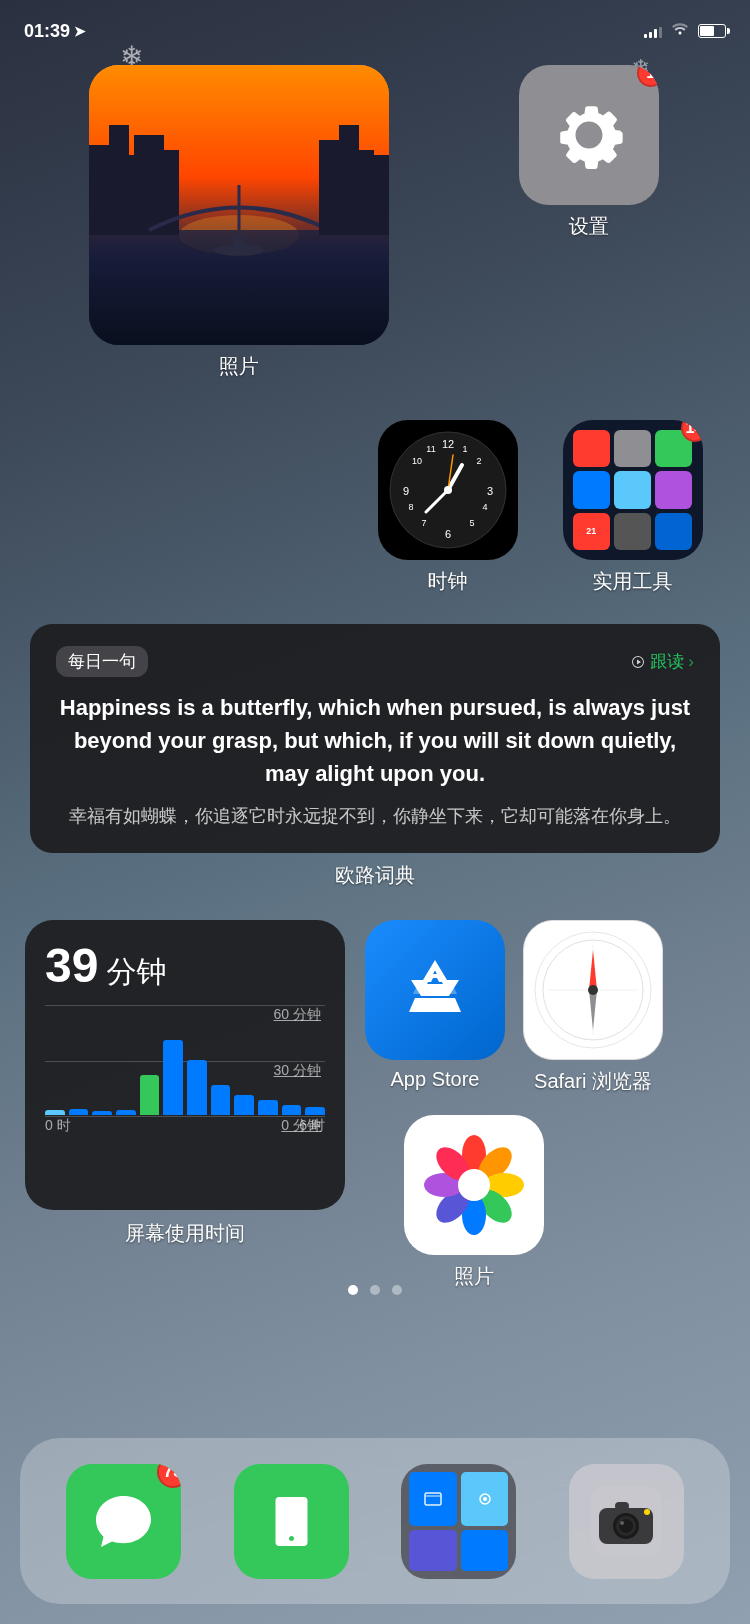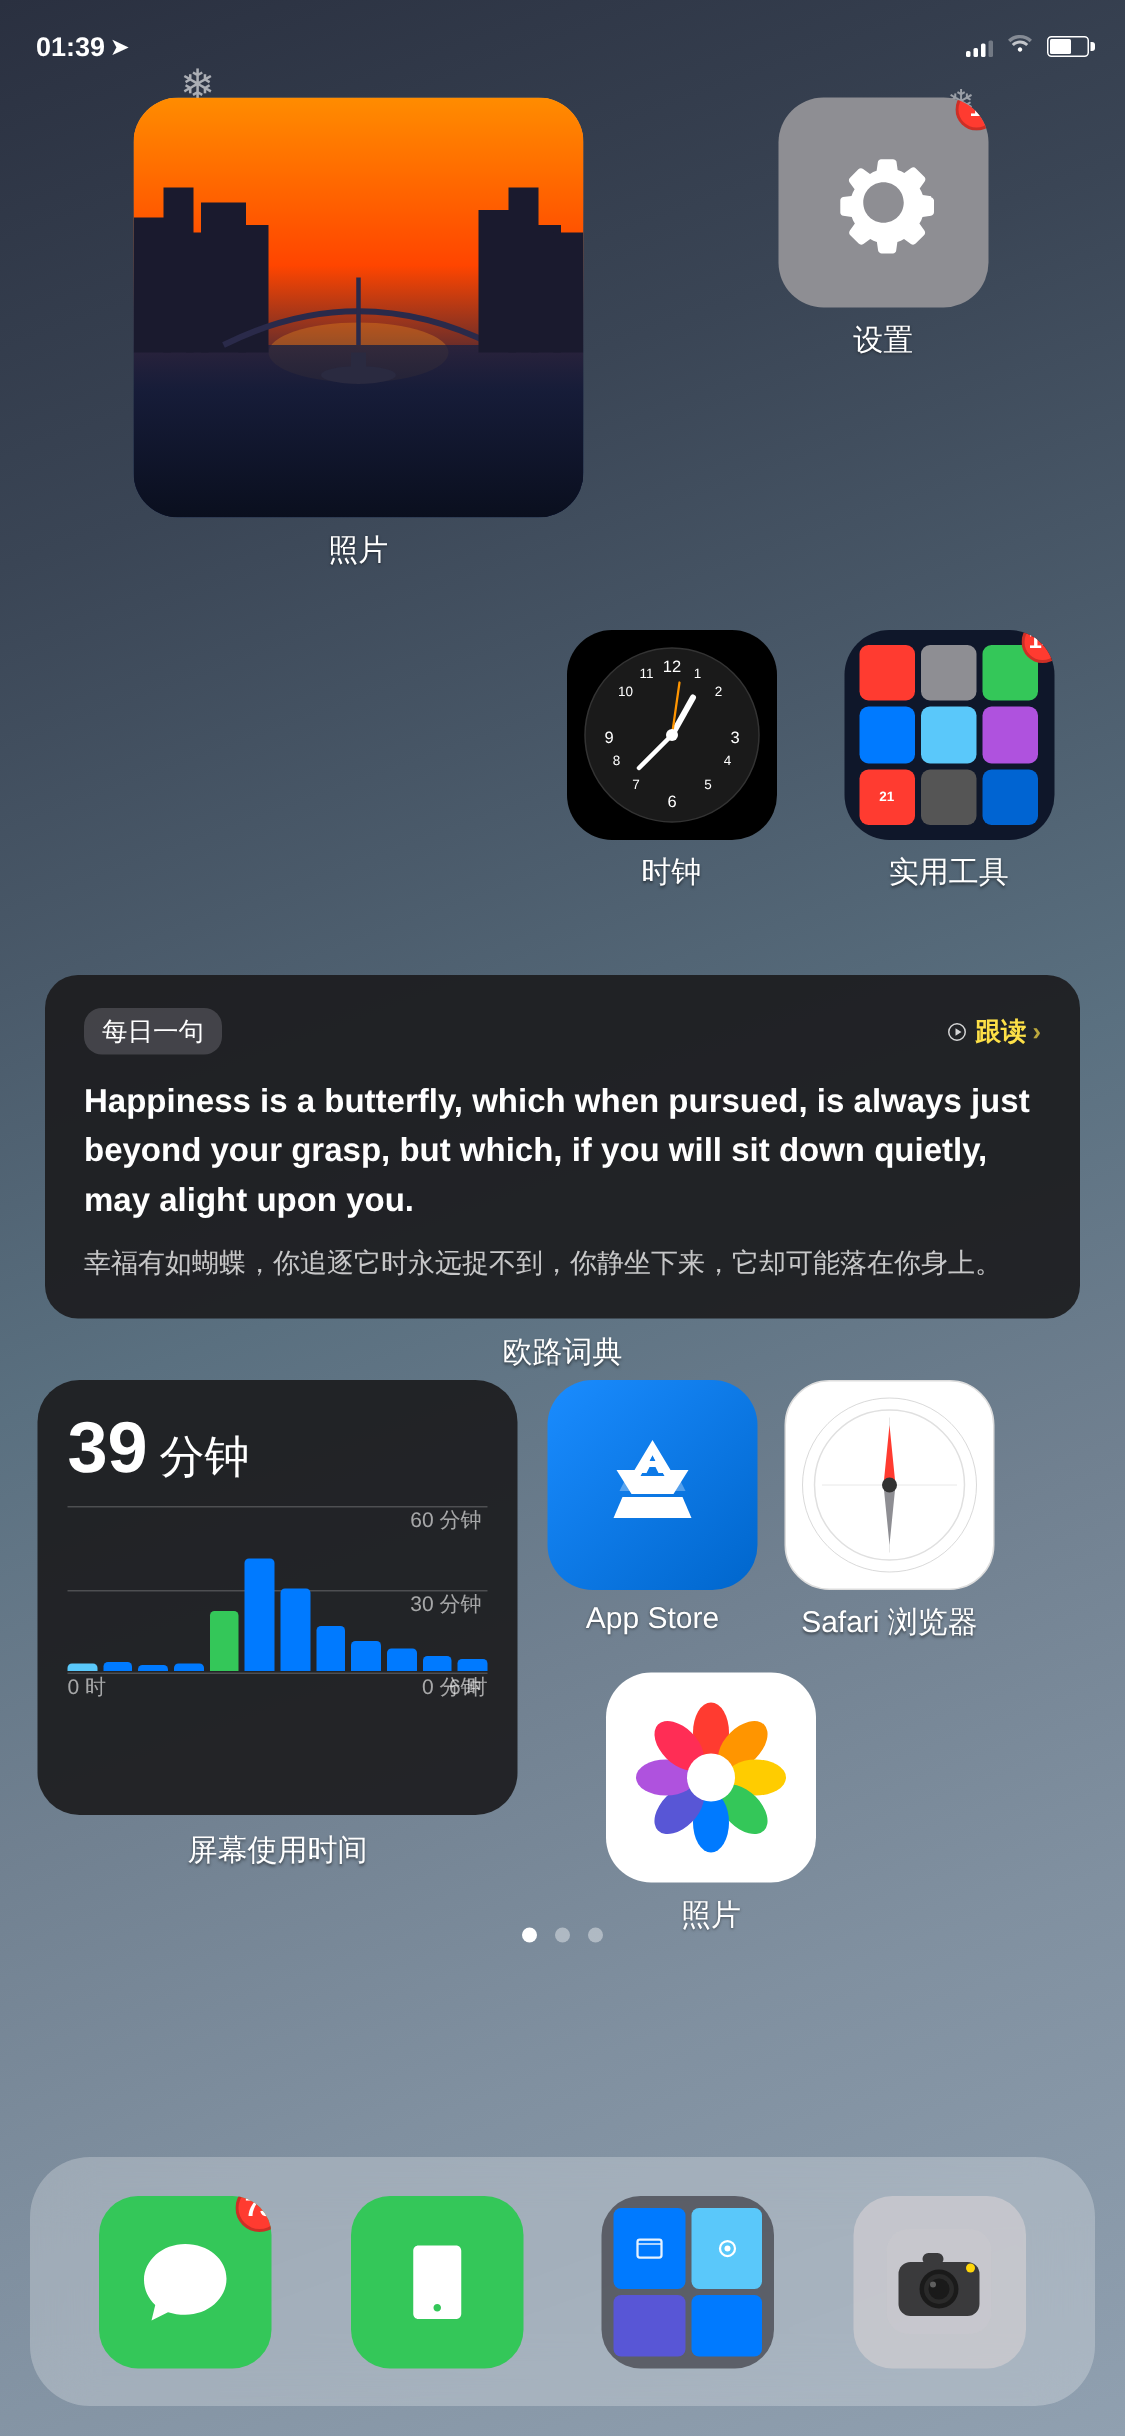--- a/index.html
+++ b/index.html
@@ -212,26 +212,25 @@
       margin-bottom: 14px;
     }
     .daily-tag {
       background: rgba(120, 120, 128, 0.4);
       color: white;
       font-size: 17px;
       padding: 4px 12px;
       border-radius: 12px;
     }
     .follow-read {
-      color: #fde047;
+      color: #22c55e;
       font-size: 17px;
       display: flex;
       align-items: center;
       gap: 4px;
-      font-weight: bold;
     }
     .dict-english {
       color: white;
       font-size: 22px;
       font-weight: 600;
       line-height: 1.5;
       margin-bottom: 12px;
     }
     .dict-chinese {
       color: rgba(255,255,255,0.75);
@@ -284,20 +283,21 @@
     }
     .chart-line {
       border-top: 0.5px solid rgba(255,255,255,0.2);
       display: flex;
       justify-content: flex-end;
     }
     .chart-label {
       color: rgba(255,255,255,0.6);
       font-size: 14px;
       padding-right: 4px;
+      text-decoration: underline;
     }
     .chart-bars {
       position: absolute;
       bottom: 20px;
       left: 0;
       right: 0;
       display: flex;
       align-items: flex-end;
       gap: 4px;
       height: 100px;
@@ -594,21 +594,21 @@
       <div class="mini-teal" style="background:#5ac8fa;"></div>
       <div class="mini-purple"></div>
       <div class="mini-cal" style="font-size:9px;">21</div>
       <div class="mini-5g" style="background:#555;"></div>
       <div class="mini-blue" style="background:#0064d2;"></div>
     </div>
     <div class="app-label">实用工具</div>
   </div>
 </div>
 
-<div class="dict-widget" style="top:650px;position:absolute;">
+<div class="dict-widget" style="top:624px;position:absolute;text-align:center;">
   <div class="dict-widget-header">
     <span class="daily-tag">每日一句</span>
     <span class="follow-read">
       <svg width="16" height="16" viewBox="0 0 16 16" fill="white" style="opacity:0.8;">
           <path d="M8 2a6 6 0 100 12A6 6 0 008 2zm0 1a5 5 0 110 10A5 5 0 018 3zm-1 2.5v5l4-2.5-4-2.5z"></path>
         </svg>
       <span>跟读</span>
       <span style="opacity:0.7;">›</span>
     </span>
   </div>

